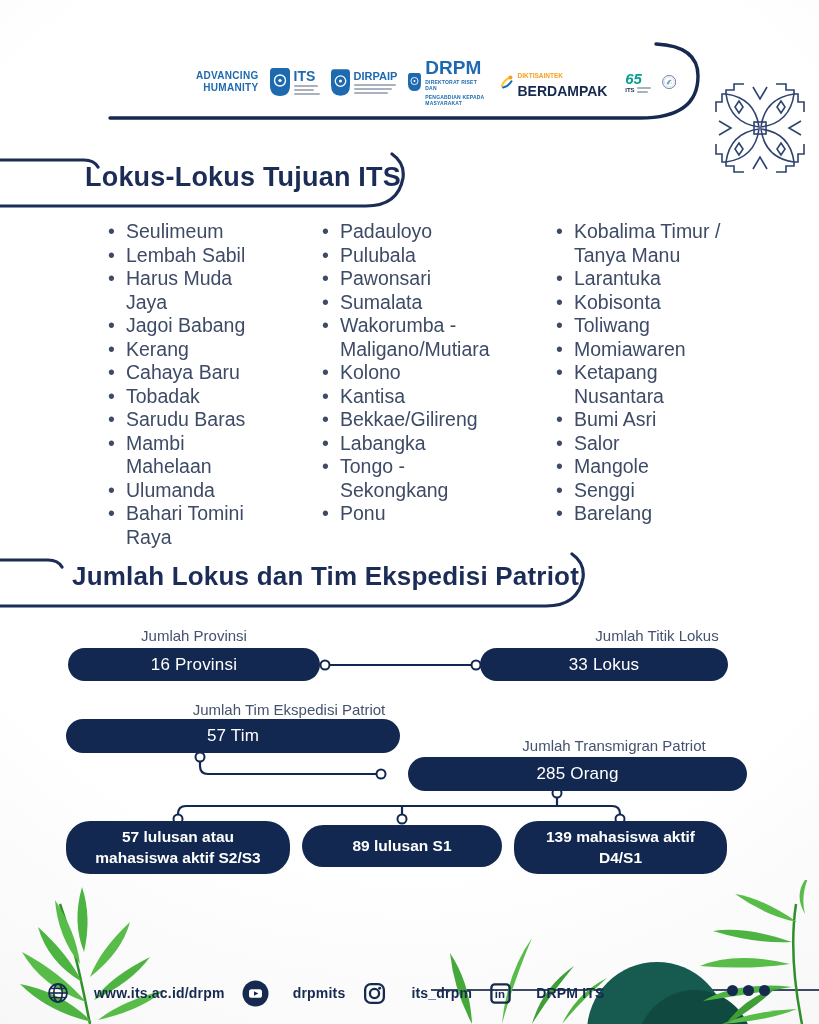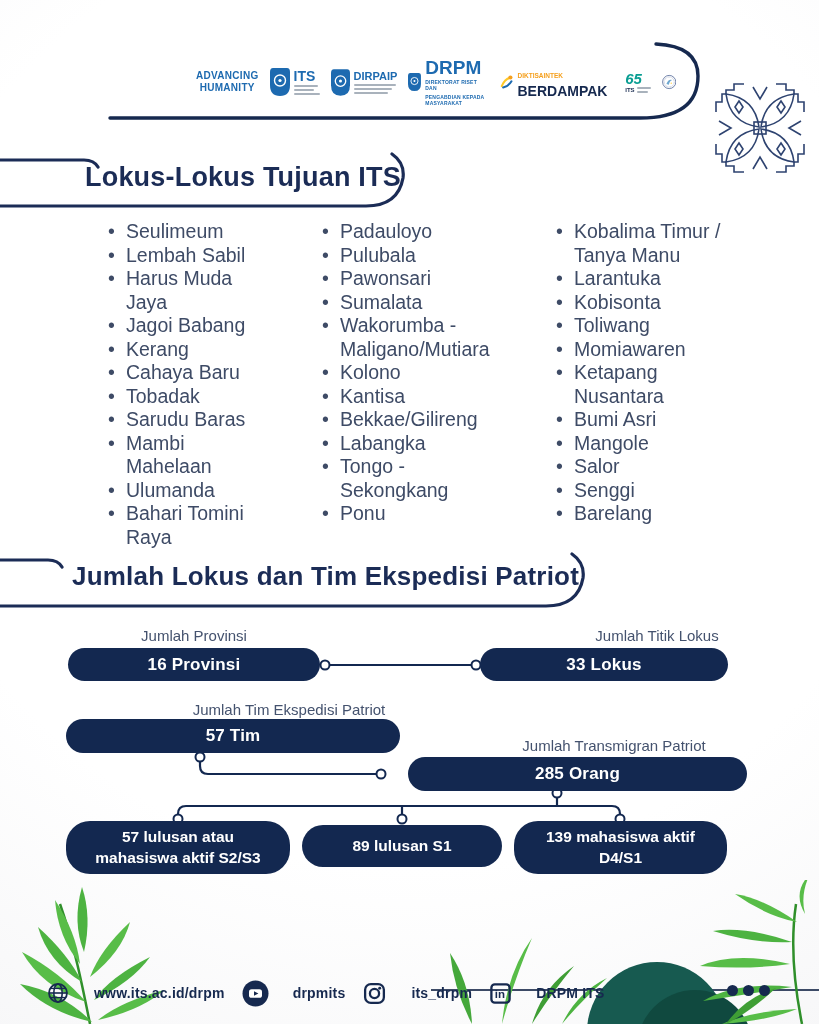--- a/index.html
+++ b/index.html
@@ -1,21 +1,21 @@
 <!DOCTYPE html>
 <html><head>
 <meta charset="utf-8">
 <style>
   html,body{margin:0;padding:0;background:#e9e9eb;font-family:"Liberation Sans",sans-serif;}
   .canvas{position:relative;width:819px;height:1024px;margin:0 auto;overflow:hidden;
     background:radial-gradient(120% 90% at 50% 38%, #ffffff 52%, #f2f2f4 100%);}
   svg{display:block}
   
   .hdr{position:absolute;left:196px;top:54px;width:480px;height:56px;display:flex;align-items:center;gap:11px;}
-  .tagline{font-size:10px;font-weight:800;color:#1d6ab0;text-align:center;line-height:1.2;letter-spacing:.3px;}
+  .tagline{font-size:10px;font-weight:800;color:#1d6ab0;text-align:right;line-height:1.2;letter-spacing:.3px;}
   .lg{display:flex;align-items:center;gap:4px;}
   .lg .txtcol{display:flex;flex-direction:column;gap:2px;}
   .lg .bname{color:#1d6ab0;font-weight:800;line-height:1;}
   .bars{display:flex;flex-direction:column;gap:2px;}
   .bars i{display:block;height:2px;background:#a9b2bc;border-radius:1px;}
   .sub{font-size:5px;color:#1d6ab0;font-weight:700;letter-spacing:.2px;line-height:1.25;}
   .dikti{display:flex;align-items:center;gap:3px;}
   .dikti .t1{font-size:6.5px;font-weight:800;color:#f5a01e;line-height:1.1;}
   .dikti .t2{font-size:14px;font-weight:800;color:#16294f;line-height:1.1;}
   .l65{display:flex;flex-direction:column;align-items:flex-start;line-height:1;}
@@ -32,21 +32,21 @@
   .col{position:absolute;top:220px;margin:0;padding:0;list-style:none;
        font-size:19.5px;line-height:23.5px;color:#3e4b66;}
   .col li{position:relative;padding-left:18px;white-space:pre-line;}
   .col li::before{content:"\2022";position:absolute;left:0;top:0;color:#3e4b66;}
   #col1{left:108px;width:215px;}
   #col2{left:322px;width:232px;}
   #col3{left:556px;width:220px;}
   
   .dlabel{position:absolute;font-size:15px;color:#44526e;text-align:center;}
   .pill{position:absolute;background:#132850;border-radius:999px;color:#fff;display:flex;
-        align-items:center;justify-content:center;font-weight:700;font-size:17px;letter-spacing:.2px;}
+        align-items:center;justify-content:center;font-weight:400;font-size:17px;letter-spacing:.2px;}
   .bbox{position:absolute;background:#132850;border-radius:24px;color:#fff;font-weight:800;
         font-size:15.5px;display:flex;align-items:center;justify-content:center;text-align:center;
         line-height:1.3;white-space:pre-line;}
   #conn{position:absolute;left:0;top:0;pointer-events:none;}
   #conn path{fill:none;stroke:#132850;stroke-width:2.2;}
   #conn circle{fill:#ffffff;stroke:#132850;stroke-width:2;}
   
   .fline{position:absolute;left:431px;top:989px;width:388px;height:2.4px;background:#3c4a66;z-index:1;}
   #leaves{position:absolute;left:0;top:880px;z-index:2;pointer-events:none;}
   .frow{position:absolute;left:46px;top:977px;height:32px;display:flex;align-items:center;gap:17px;z-index:3;}
@@ -209,22 +209,22 @@
   <ul class="col" id="col3">
     <li>Kobalima Timur /
 Tanya Manu</li>
     <li>Larantuka</li>
     <li>Kobisonta</li>
     <li>Toliwang</li>
     <li>Momiawaren</li>
     <li>Ketapang
 Nusantara</li>
     <li>Bumi Asri</li>
+    <li>Salor</li>
     <li>Mangole</li>
-    <li>Salor</li>
     <li>Senggi</li>
     <li>Barelang</li>
   </ul>
 
   <svg class="bracket" style="left:0;top:546px" width="620" height="72" viewBox="0 0 620 72">
     <path d="M0 14 H48 Q58 14 62 21"></path>
     <path d="M0 60 H546 Q578 60 583 32 Q585 17 572 8"></path>
   </svg>
   <h2 class="stitle" id="title2" style="margin:0">Jumlah Lokus dan Tim Ekspedisi Patriot</h2>
 

